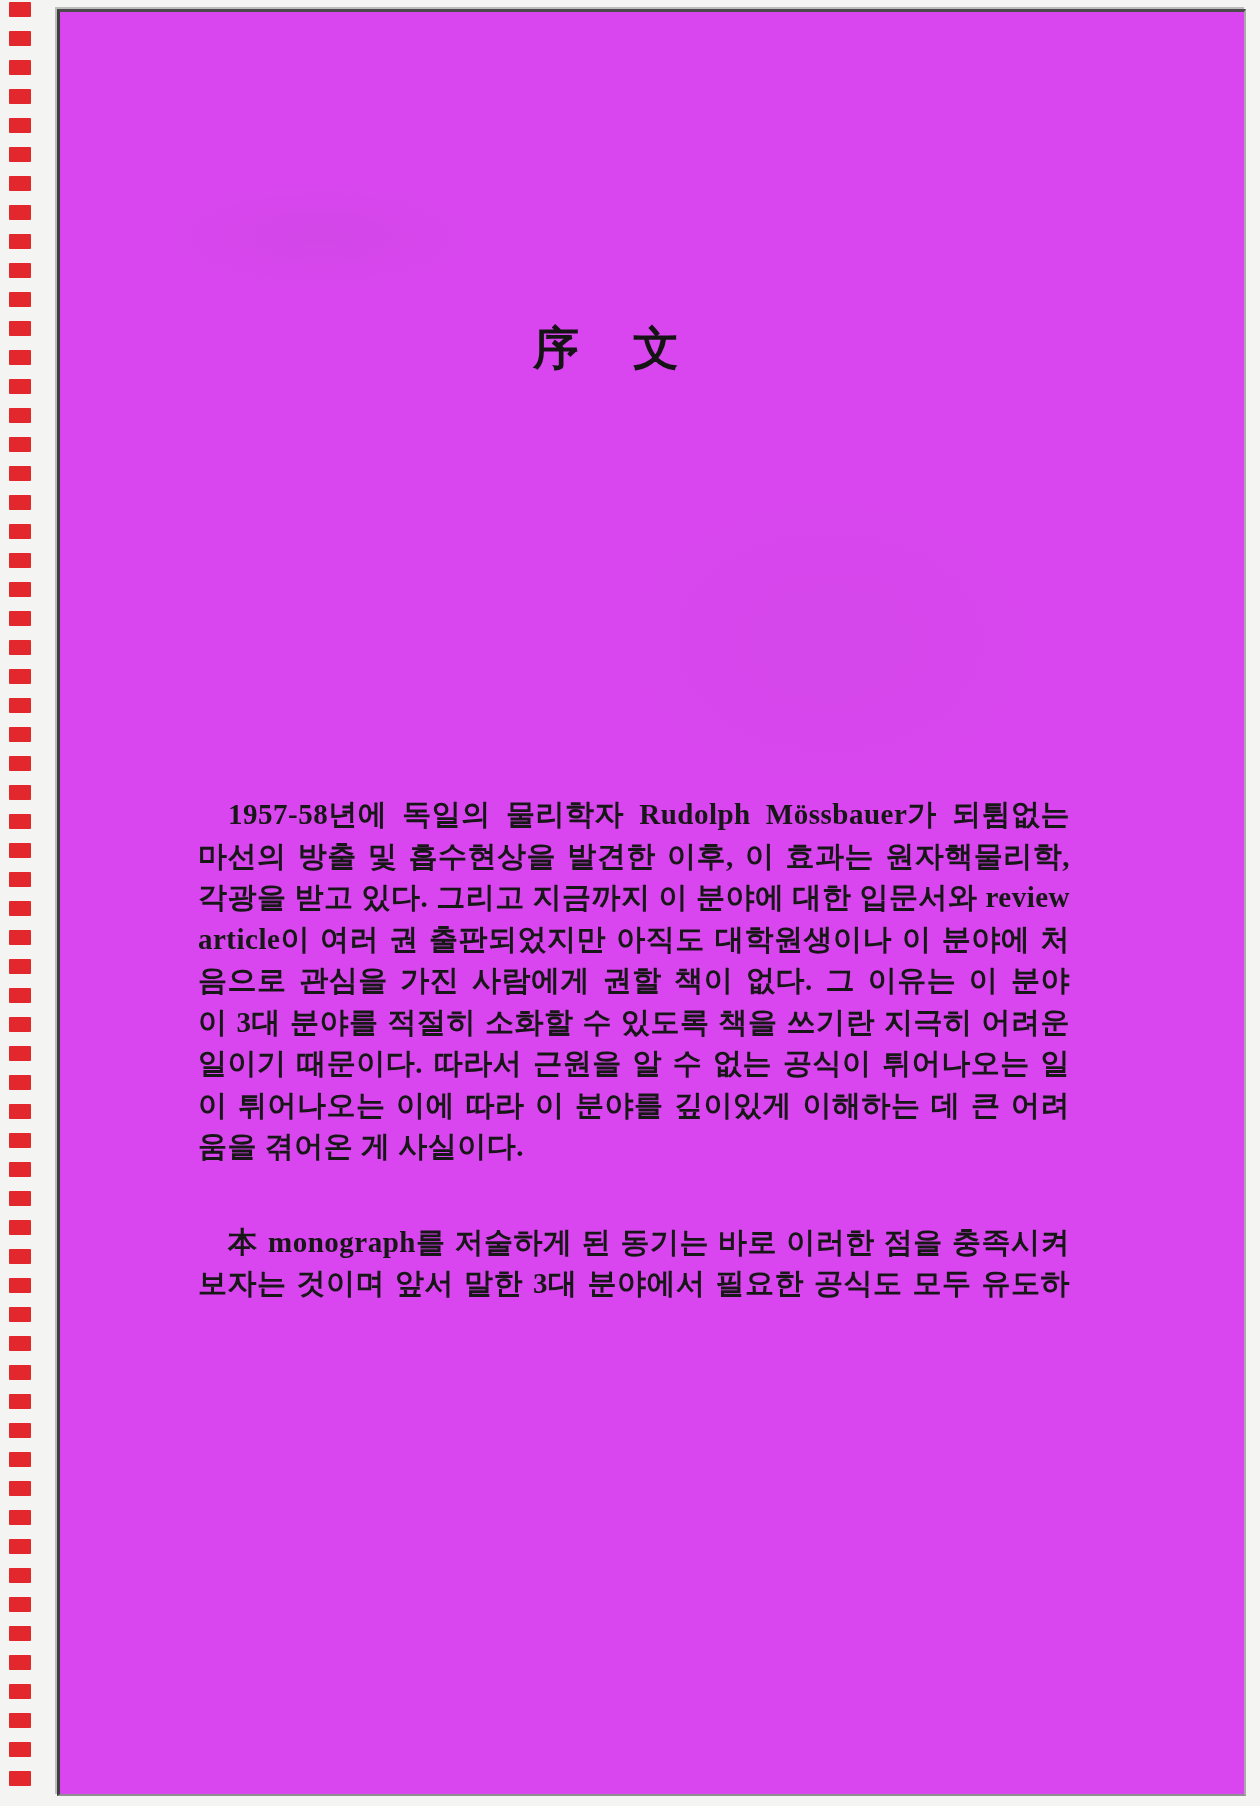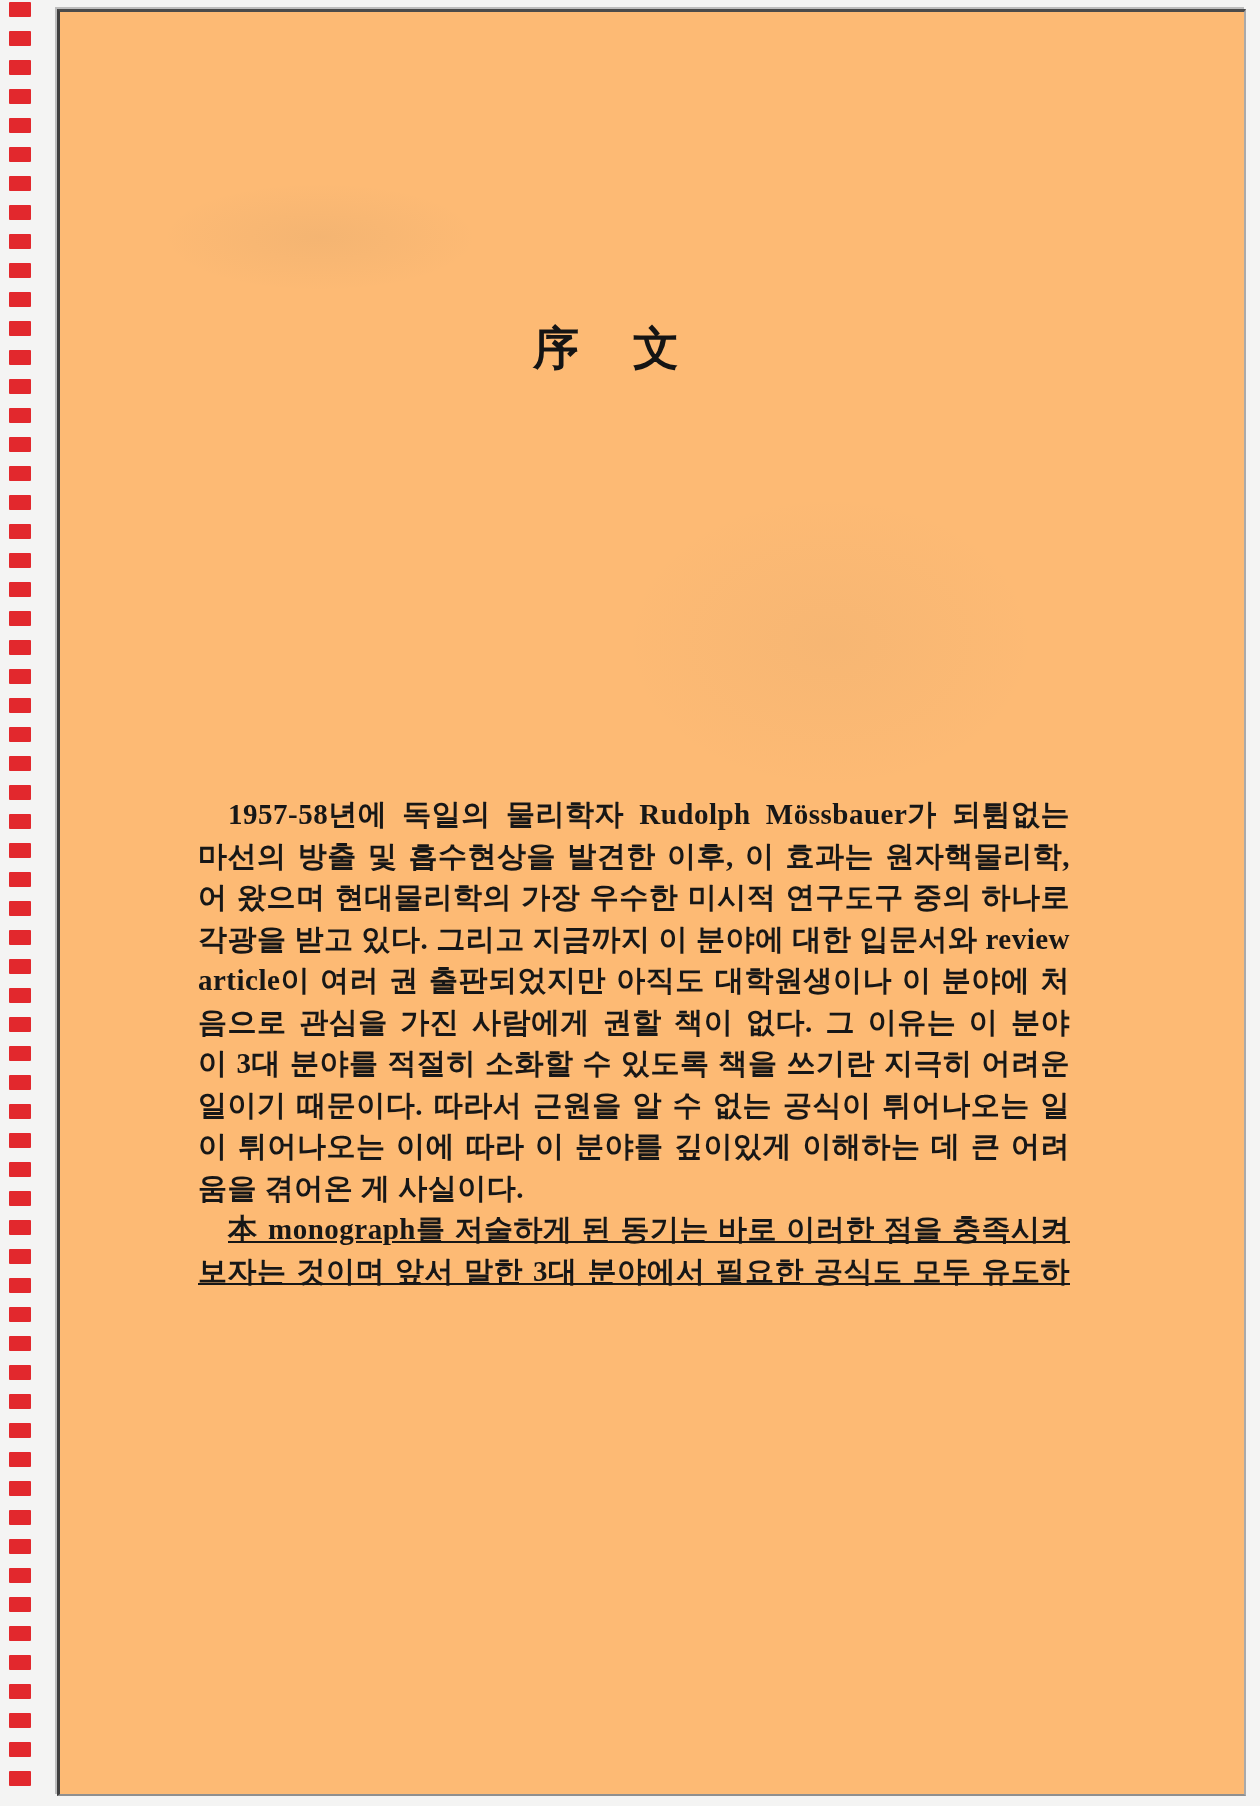--- a/index.html
+++ b/index.html
@@ -17,21 +17,21 @@
     display:flex;flex-direction:column;gap:14px;
     z-index:3;
   }
   .film-dash{width:22px;height:15px;border-radius:1px;}
 
   
   .page{
     position:absolute;
     left:57px;top:9px;
     width:1189px;height:1787px;
-    background:#fdba74;
+    background:#d946ef;
     border-top:3px solid #4b4b4b;
     border-left:3px solid #3f3f3f;
     border-right:2px solid #a9a9a9;
     border-bottom:2px solid #8f8f8f;
     box-sizing:border-box;
     box-shadow:-2px -2px 0 #bdbdbd;
   }
 
   
   .smudge1{
@@ -63,21 +63,21 @@
 
   .body-text{
     position:absolute;
     left:138px;top:782px;width:872px;
     font-size:29px;
     font-weight:600;
     color:#171717;
     letter-spacing:0.5px;
   }
   .paragraph{margin:0;}
-  .paragraph + .paragraph{text-decoration:underline;}
+  .paragraph + .paragraph{margin-top:54px;}
   .text-line{
     height:41.5px;
     line-height:41.5px;
     text-align:left;
     white-space:normal;
     overflow:hidden;
   }
   .text-line.justify{
     text-align:justify;
     text-align-last:justify;
@@ -158,21 +158,20 @@
   <div class="smudge2"></div>
 
   <div class="title-row">
     <h1 class="page-title">序　文</h1>
   </div>
 
   <div class="body-text">
       <div class="paragraph">
         <div class="text-line justify indent"><span>1957-58년에 독일의 물리학자 Rudolph Mössbauer가 되튐없는 감</span></div>
         <div class="text-line justify"><span>마선의 방출 및 흡수현상을 발견한 이후, 이 효과는 원자핵물리학,</span></div>
-        <div class="text-line justify"><span>어 왔으며 현대물리학의 가장 우수한 미시적 연구도구 중의 하나로</span></div>
         <div class="text-line justify"><span>각광을 받고 있다. 그리고 지금까지 이 분야에 대한 입문서와 </span><span class="b">review</span></div>
         <div class="text-line justify"><span class="b">article</span><span>이 여러 권 출판되었지만 아직도 대학원생이나 이 분야에 처</span></div>
         <div class="text-line justify"><span>음으로 관심을 가진 사람에게 권할 책이 없다. 그 이유는 이 분야</span></div>
         <div class="text-line justify"><span>이 3대 분야를 적절히 소화할 수 있도록 책을 쓰기란 지극히 어려운</span></div>
         <div class="text-line justify"><span>일이기 때문이다. 따라서 근원을 알 수 없는 공식이 튀어나오는 일</span></div>
         <div class="text-line justify"><span>이 튀어나오는 이에 따라 이 분야를 깊이있게 이해하는 데 큰 어려</span></div>
         <div class="text-line"><span>움을 겪어온 게 사실이다.</span></div>
       </div>
       <div class="paragraph">
         <div class="text-line justify indent"><span class="b">本 monograph</span><span>를 저술하게 된 동기는 바로 이러한 점을 충족시켜</span></div>

